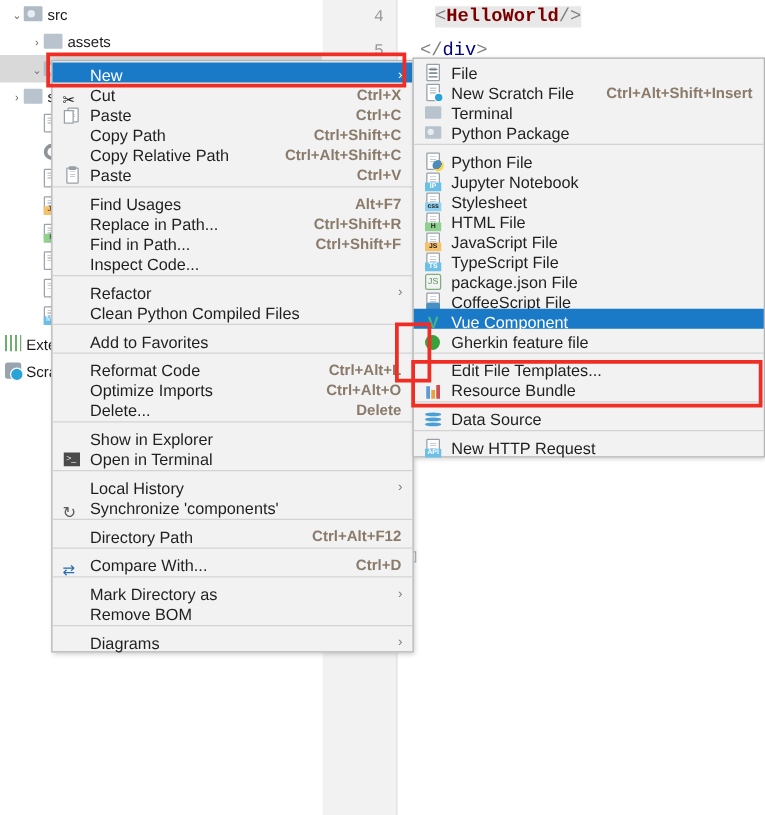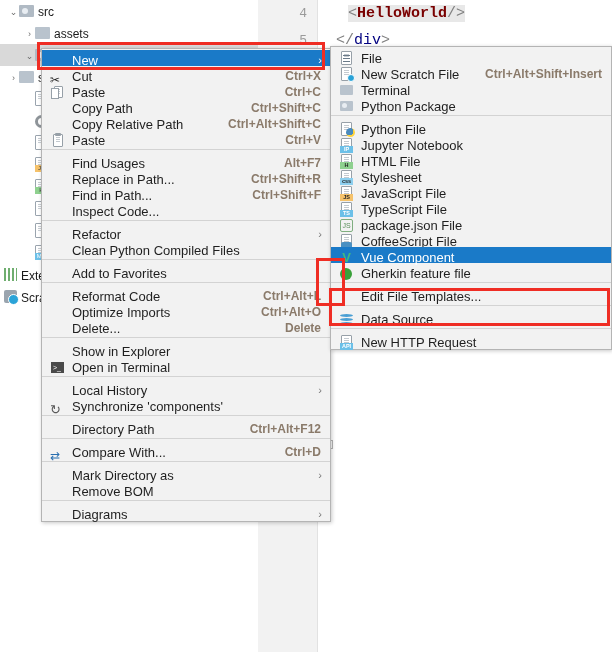--- a/index.html
+++ b/index.html
@@ -251,28 +251,28 @@
         </span><span data-name="new-submenu-item-label" data-interactable="false">Python Package</span></div>
       <div class="msep" data-name="menu-separator" data-interactable="false"></div>
       <div class="mi" data-name="new-submenu-item-python-file" data-interactable="true"><span class="mic" data-name="python-file-icon" data-interactable="false">
           <span class="doc"></span>
           <span style="position:absolute;right:-1px;bottom:0;width:9px;height:9px;border-radius:50%;background:radial-gradient(circle at 35% 35%,#4b8bbe 50%,#ffd43b 51%)"></span>
         </span><span data-name="new-submenu-item-label" data-interactable="false">Python File</span></div>
       <div class="mi" data-name="new-submenu-item-jupyter-notebook" data-interactable="true"><span class="mic" data-name="jupyter-icon" data-interactable="false">
           <span class="doc"></span>
           <span class="badge" style="background:#6cc0e8;color:#fff">IP</span>
         </span><span data-name="new-submenu-item-label" data-interactable="false">Jupyter Notebook</span></div>
+      <div class="mi" data-name="new-submenu-item-stylesheet" data-interactable="true"><span class="mic" data-name="css-file-icon" data-interactable="false">
+          <span class="doc"></span>
+          <span class="badge" style="background:#8ed0ef;color:#222">css</span>
+        </span><span data-name="new-submenu-item-label" data-interactable="false">Stylesheet</span></div>
       <div class="mi" data-name="new-submenu-item-html-file" data-interactable="true"><span class="mic" data-name="html-file-icon" data-interactable="false">
           <span class="doc"></span>
           <span class="badge" style="background:#8fd18f;color:#222">H</span>
         </span><span data-name="new-submenu-item-label" data-interactable="false">HTML File</span></div>
-      <div class="mi" data-name="new-submenu-item-stylesheet" data-interactable="true"><span class="mic" data-name="css-file-icon" data-interactable="false">
-          <span class="doc"></span>
-          <span class="badge" style="background:#8ed0ef;color:#222">css</span>
-        </span><span data-name="new-submenu-item-label" data-interactable="false">Stylesheet</span></div>
       <div class="mi" data-name="new-submenu-item-javascript-file" data-interactable="true"><span class="mic" data-name="js-file-icon" data-interactable="false">
           <span class="doc"></span>
           <span class="badge" style="background:#f5c26b;color:#222">JS</span>
         </span><span data-name="new-submenu-item-label" data-interactable="false">JavaScript File</span></div>
       <div class="mi" data-name="new-submenu-item-typescript-file" data-interactable="true"><span class="mic" data-name="ts-file-icon" data-interactable="false">
           <span class="doc"></span>
           <span class="badge" style="background:#6cc0e8;color:#fff">TS</span>
         </span><span data-name="new-submenu-item-label" data-interactable="false">TypeScript File</span></div>
       <div class="mi" data-name="new-submenu-item-package-json-file" data-interactable="true"><span class="mic" data-name="package-json-icon" data-interactable="false">
           <span style="display:block;width:13px;height:13px;margin:1px;border:1px solid #7fae7f;border-radius:2px;color:#5a8f5a;font-size:7px;line-height:12px;text-align:center">JS</span>
@@ -282,20 +282,25 @@
           <span style="position:absolute;left:2px;bottom:0;width:11px;height:7px;background:#4a90c2;border-radius:2px"></span>
         </span><span data-name="new-submenu-item-label" data-interactable="false">CoffeeScript File</span></div>
       <div class="mi hl" data-name="new-submenu-item-vue-component" data-interactable="true"><span class="mic" data-name="vue-icon" data-interactable="false">
           <span style="display:block;font-size:13px;line-height:15px;color:#41b883;font-weight:bold;text-align:center">V</span>
         </span><span data-name="new-submenu-item-label" data-interactable="false">Vue Component</span></div>
       <div class="mi" data-name="new-submenu-item-gherkin-feature-file" data-interactable="true"><span class="mic" data-name="gherkin-icon" data-interactable="false">
           <span style="display:block;width:12px;height:12px;margin:2px 1px;border-radius:50%;background:#3aa13a"></span>
         </span><span data-name="new-submenu-item-label" data-interactable="false">Gherkin feature file</span></div>
       <div class="msep" data-name="menu-separator" data-interactable="false"></div>
       <div class="mi" data-name="new-submenu-item-edit-file-templates" data-interactable="true"><span data-name="new-submenu-item-label" data-interactable="false">Edit File Templates...</span></div>
+      <div class="mi" data-name="new-submenu-item-resource-bundle" data-interactable="true"><span class="mic" data-name="resource-bundle-icon" data-interactable="false">
+          <span style="position:absolute;left:2px;bottom:1px;width:3px;height:10px;background:#5a9ad6"></span>
+          <span style="position:absolute;left:6px;bottom:1px;width:3px;height:7px;background:#e8a33d"></span>
+          <span style="position:absolute;left:10px;bottom:1px;width:3px;height:11px;background:#d05050"></span>
+        </span><span data-name="new-submenu-item-label" data-interactable="false">Resource Bundle</span></div>
       <div class="msep" data-name="menu-separator" data-interactable="false"></div>
       <div class="mi" data-name="new-submenu-item-data-source" data-interactable="true"><span class="mic" data-name="data-source-icon" data-interactable="false">
           <span style="position:absolute;left:1px;top:2px;width:13px;height:3px;background:#4a9fd4;border-radius:50%"></span>
           <span style="position:absolute;left:1px;top:6px;width:13px;height:3px;background:#4a9fd4;border-radius:50%"></span>
           <span style="position:absolute;left:1px;top:10px;width:13px;height:3px;background:#4a9fd4;border-radius:50%"></span>
         </span><span data-name="new-submenu-item-label" data-interactable="false">Data Source</span></div>
       <div class="msep" data-name="menu-separator" data-interactable="false"></div>
       <div class="mi" data-name="new-submenu-item-new-http-request" data-interactable="true"><span class="mic" data-name="http-request-icon" data-interactable="false">
           <span class="doc"></span>
           <span class="badge" style="background:#6cc0e8;color:#fff">API</span>

